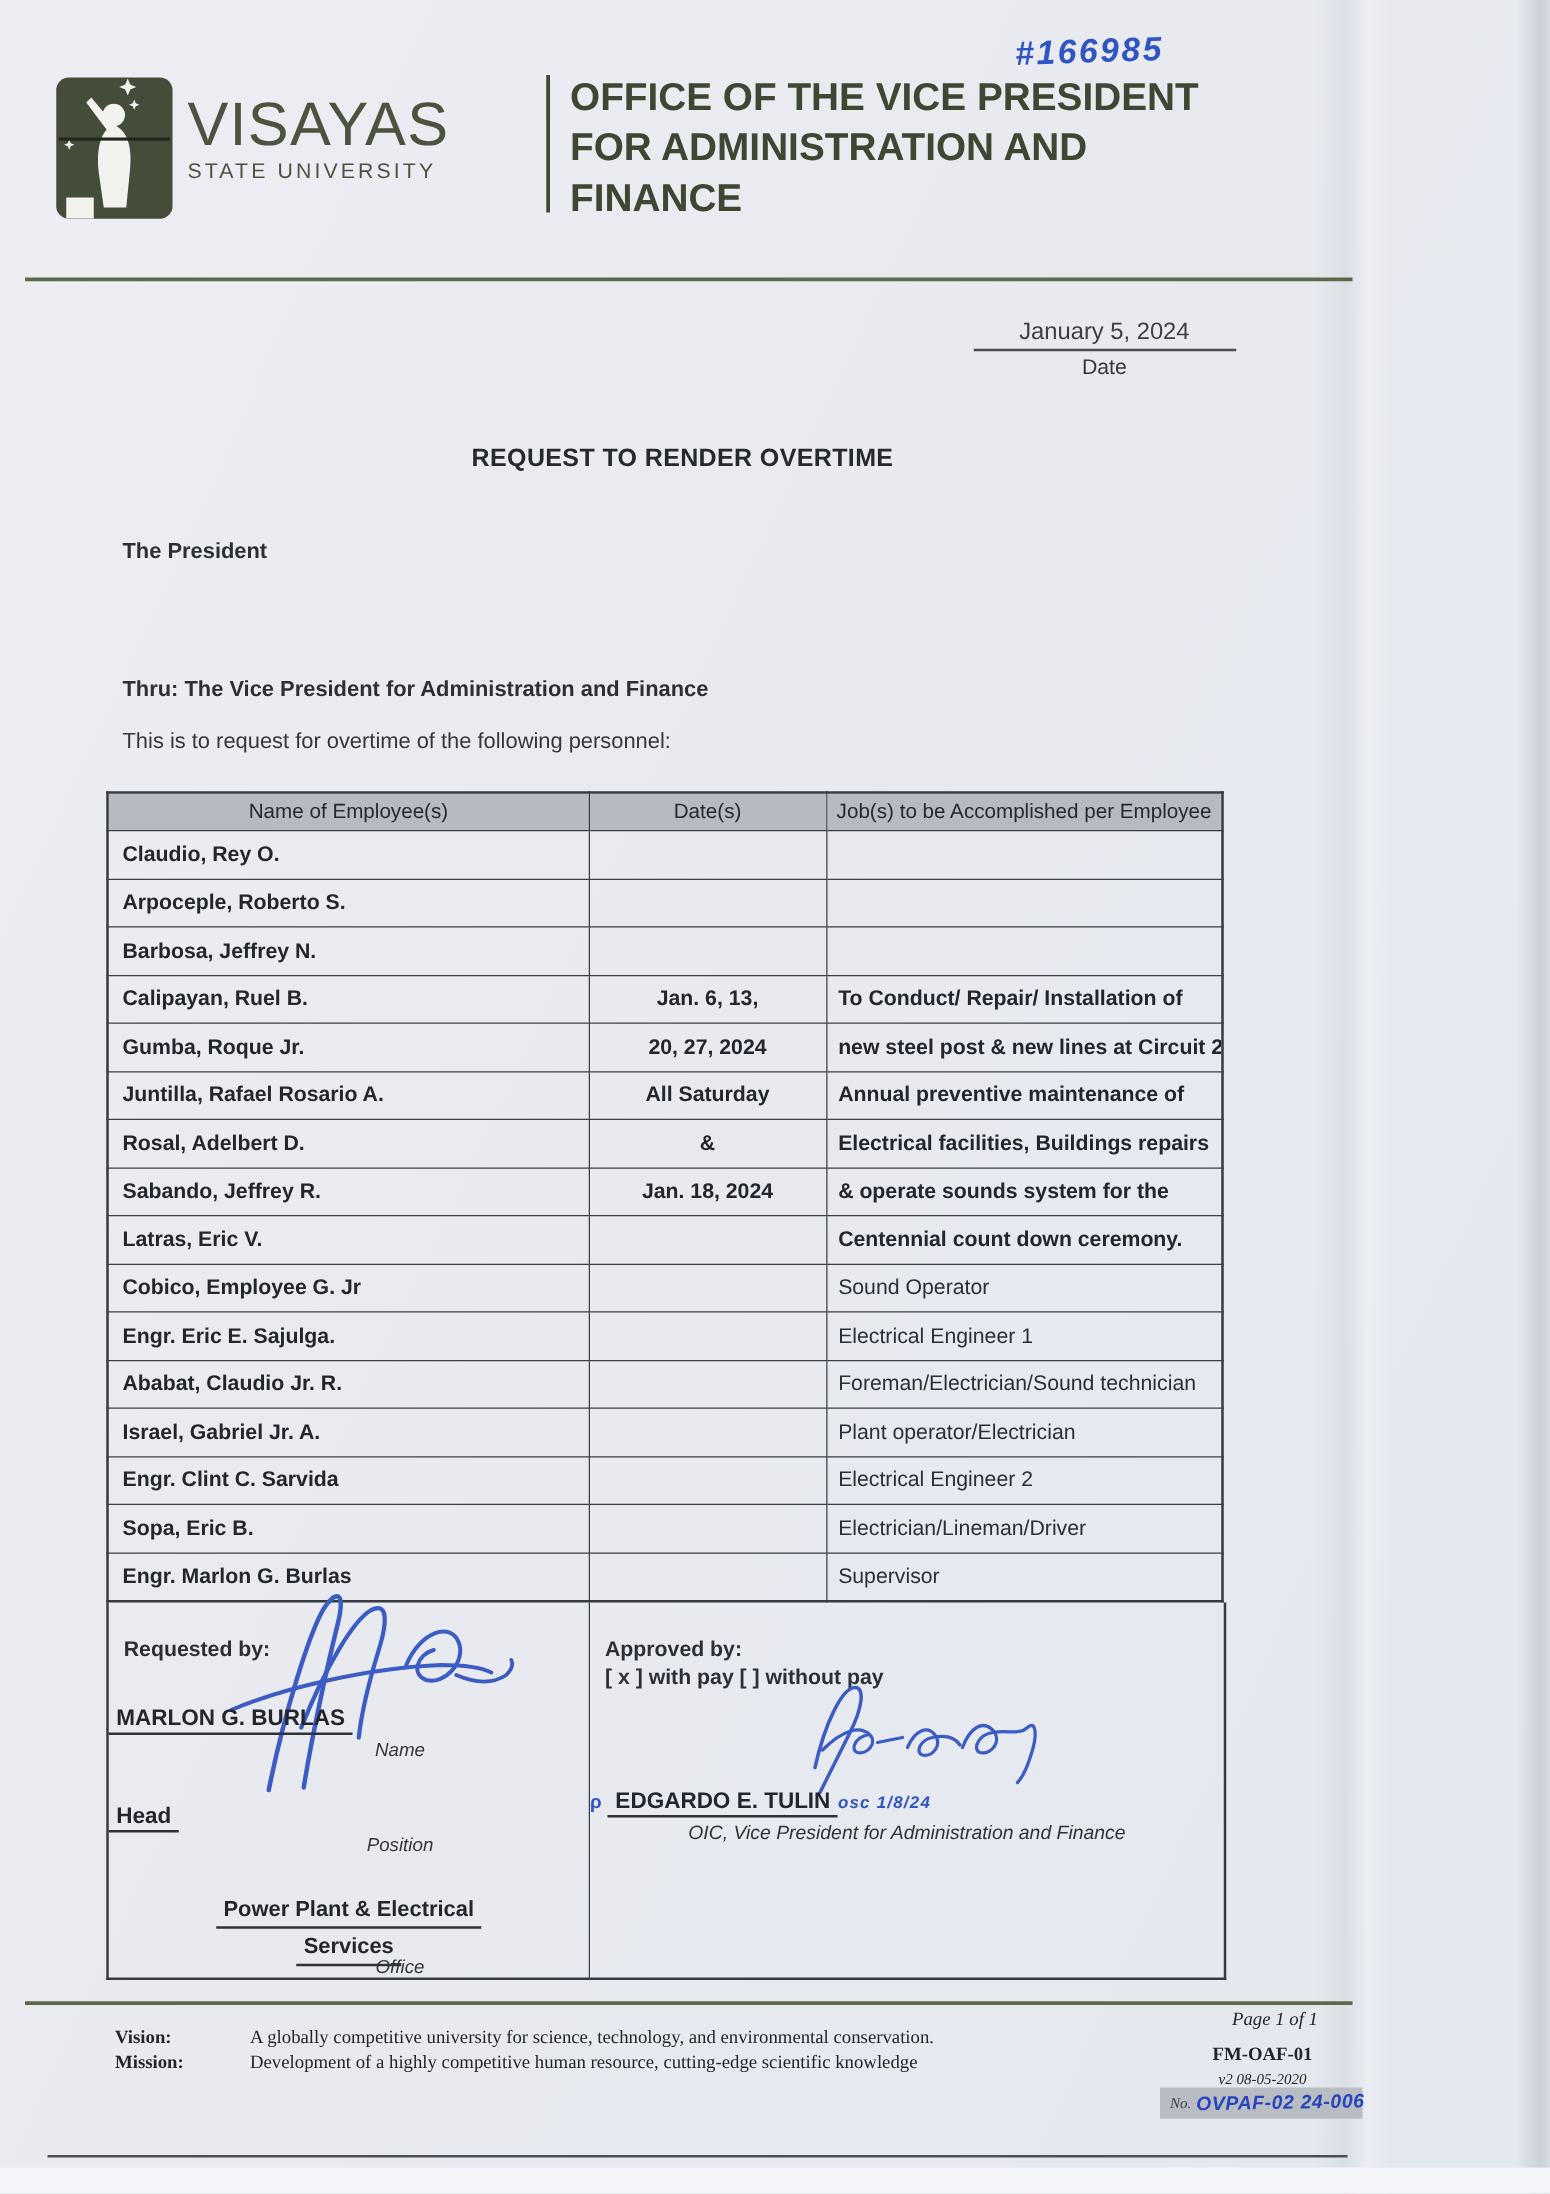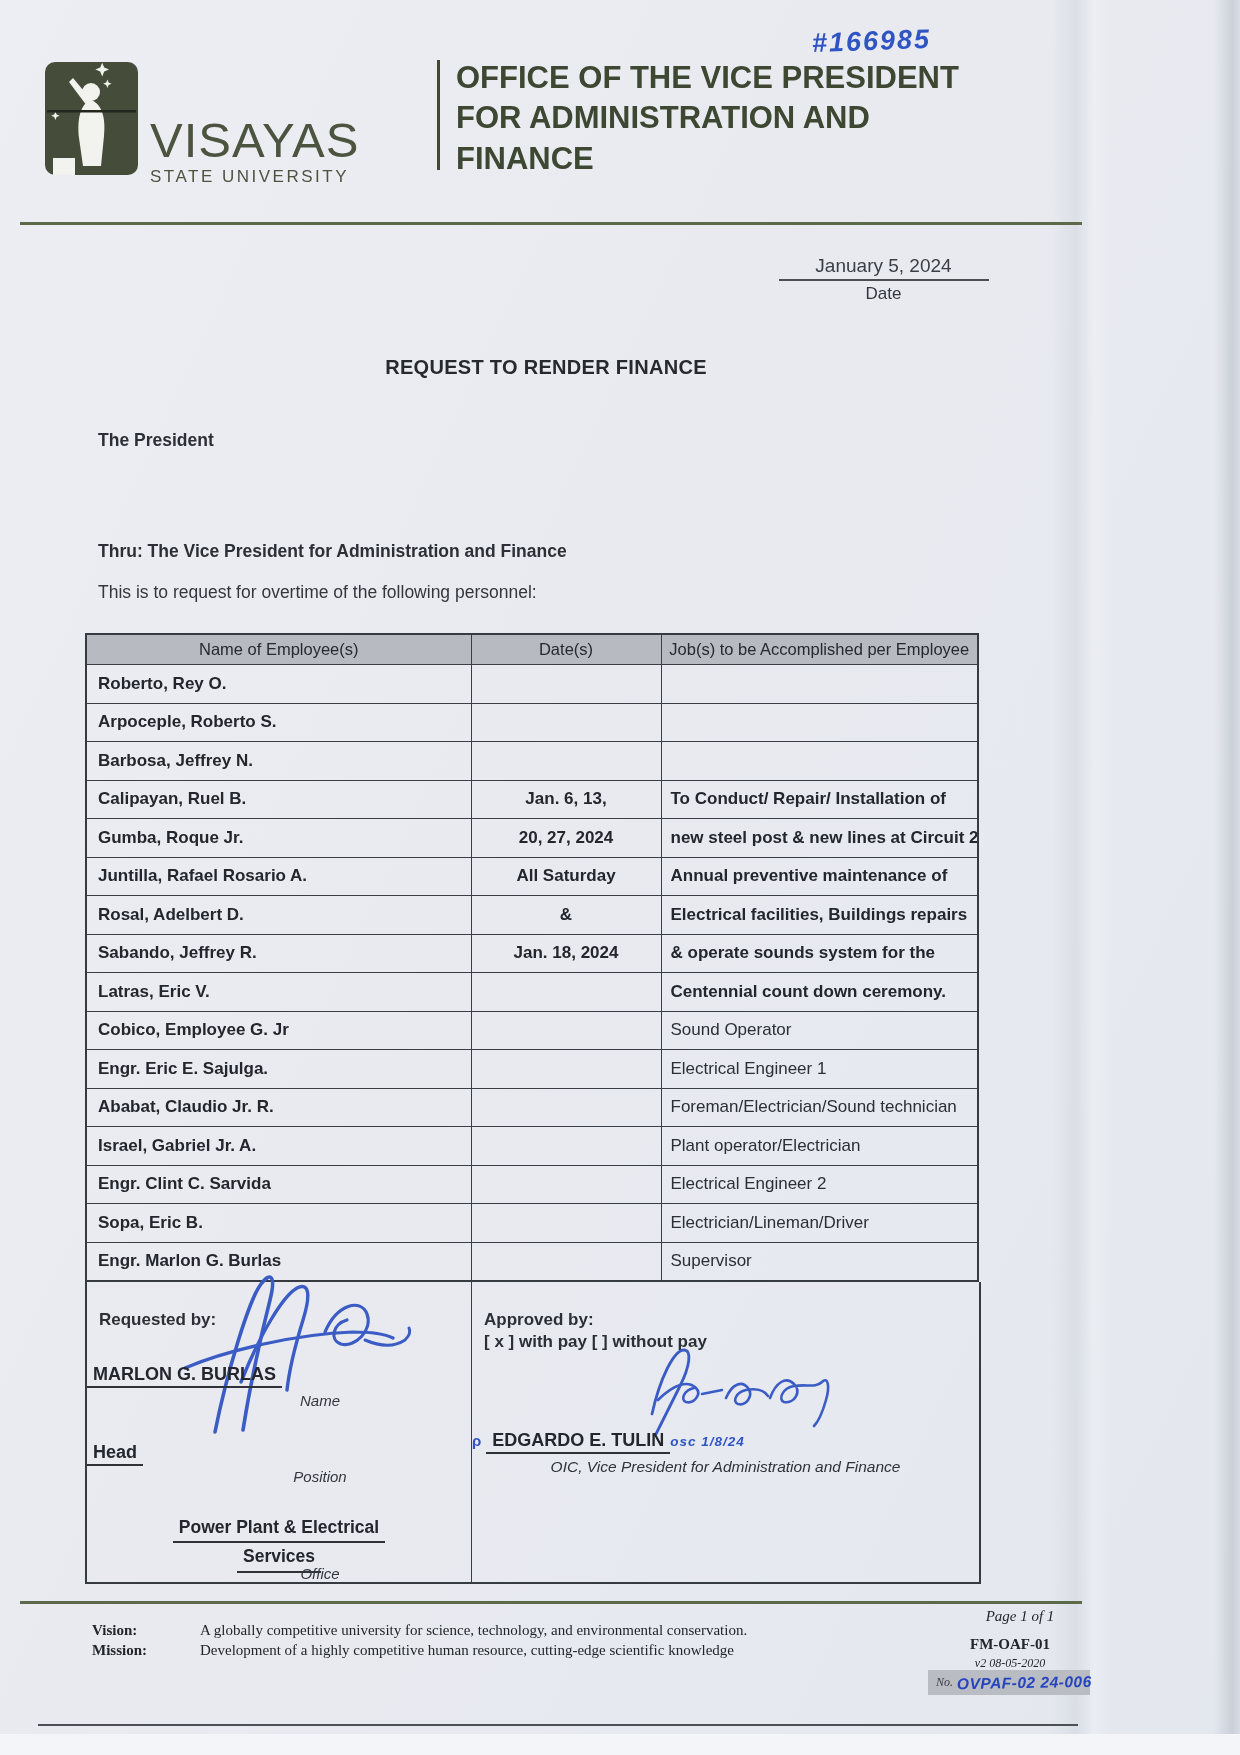--- a/index.html
+++ b/index.html
@@ -9,21 +9,21 @@
     font-family:"Liberation Sans",sans-serif;color:#2b2f36;overflow:hidden;
   }
   .scan-edge{position:absolute;top:0;right:0;width:26px;height:100%;
     background:linear-gradient(90deg,rgba(171,178,190,0) 0%,rgba(171,178,190,.45) 70%,rgba(210,215,223,.7) 100%);}
   .scan-crease{position:absolute;top:0;left:1052px;width:60px;height:100%;
     background:linear-gradient(90deg,rgba(180,186,198,0) 0%,rgba(180,186,198,.22) 40%,rgba(240,242,246,.5) 70%,rgba(180,186,198,0) 100%);}
   .bottom-band{position:absolute;left:0;top:1734px;width:100%;height:21px;background:#f3f5f8;}
 
   
   .logo-box{position:absolute;left:45px;top:62px;width:93px;height:113px;background:#454c39;border-radius:10px;}
-  .logo-text{position:absolute;left:150px;top:76px;color:#4c5440;margin-top:40px;}
+  .logo-text{position:absolute;left:150px;top:76px;color:#4c5440;}
   .logo-title{font-size:49px;letter-spacing:1px;line-height:1;}
   .logo-sub{font-size:17px;letter-spacing:2.5px;margin-top:2px;}
   .hdr-divider{position:absolute;left:437px;top:60px;width:3px;height:110px;background:#3f4a32;}
   .office-title{position:absolute;left:456px;top:58px;width:540px;font-size:31px;font-weight:bold;color:#3d4732;line-height:1.3;}
   .ref-hand{position:absolute;left:812px;top:26px;font-size:27px;color:#2f55c5;font-style:italic;
     letter-spacing:2px;transform:rotate(-2deg);font-weight:bold;}
 
   .rule-green{position:absolute;left:20px;width:1062px;height:3px;background:#5c6a49;}
   .rule-top{top:222px;}
   .rule-footer{top:1601px;}
@@ -108,42 +108,42 @@
   </div>
   <div class="ref-hand">#166985</div>
 
   <div class="rule-green rule-top"></div>
 
   <div class="date-wrap">
     <div class="date-value">January 5, 2024</div>
     <div class="date-label">Date</div>
   </div>
 
-  <div class="doc-title">REQUEST TO RENDER FINANCE</div>
+  <div class="doc-title">REQUEST TO RENDER OVERTIME</div>
   <div class="addr addr1">The President</div>
   <div class="addr addr2">Thru: The Vice President for Administration and Finance</div>
   <div class="intro">This is to request for overtime of the following personnel:</div>
 
   <div class="tbl-wrap">
     <table class="emp">
       <colgroup>
           <col style="width:385px">
           <col style="width:190px">
           <col style="width:317px">
         </colgroup>
       <thead>
         <tr>
           <th>Name of Employee(s)</th>
           <th>Date(s)</th>
           <th>Job(s) to be Accomplished per Employee</th>
         </tr>
       </thead>
       <tbody>
           <tr>
-            <td class="c-name">Roberto, Rey O.</td>
+            <td class="c-name">Claudio, Rey O.</td>
             <td class="c-date"></td>
             <td class="c-job"></td>
           </tr>
           <tr>
             <td class="c-name">Arpoceple, Roberto S.</td>
             <td class="c-date"></td>
             <td class="c-job"></td>
           </tr>
           <tr>
             <td class="c-name">Barbosa, Jeffrey N.</td>

